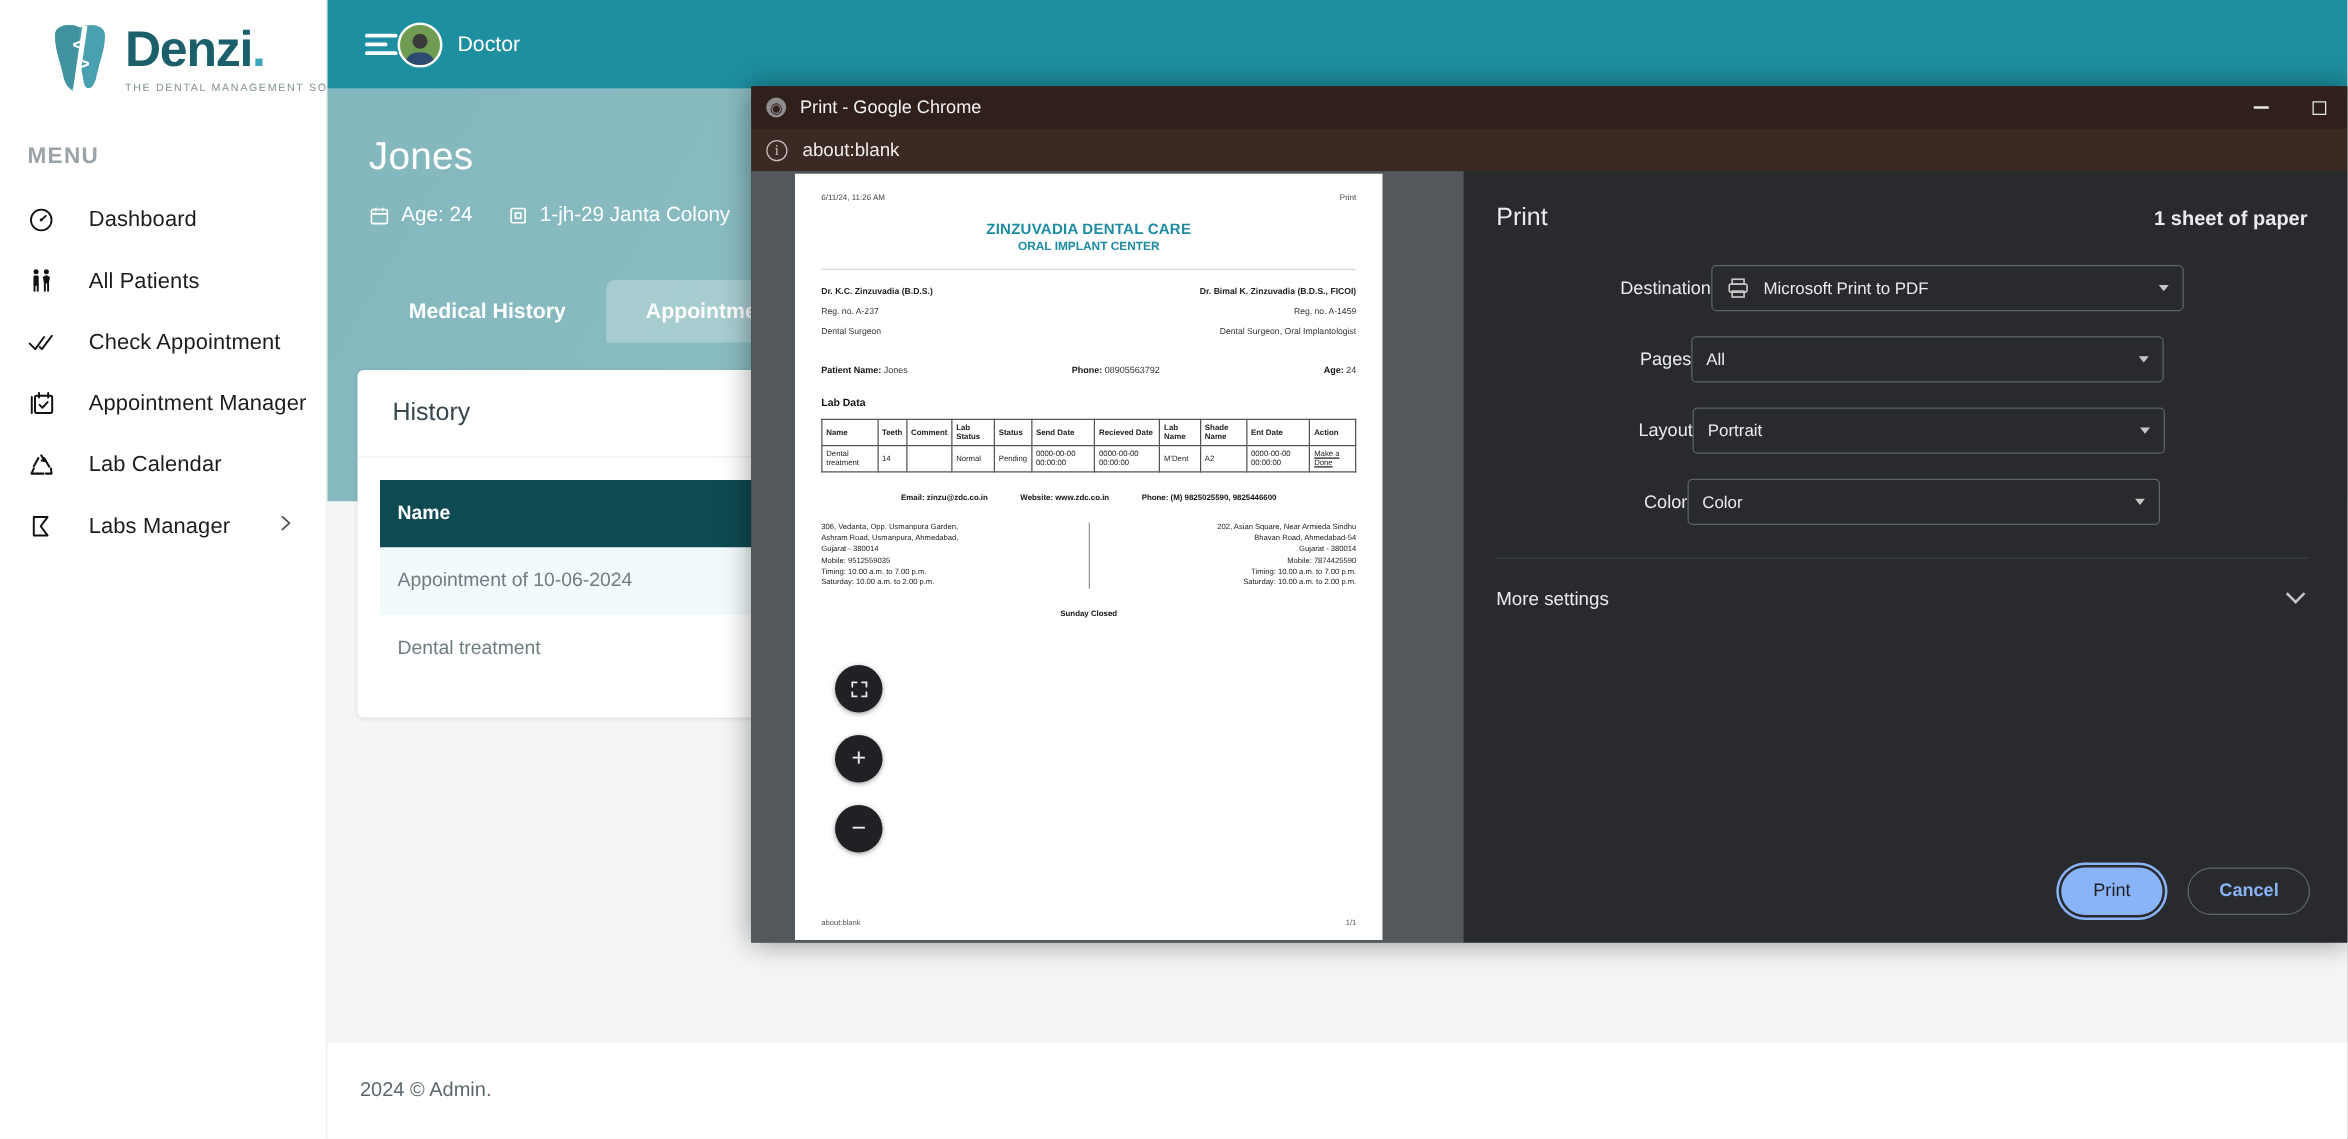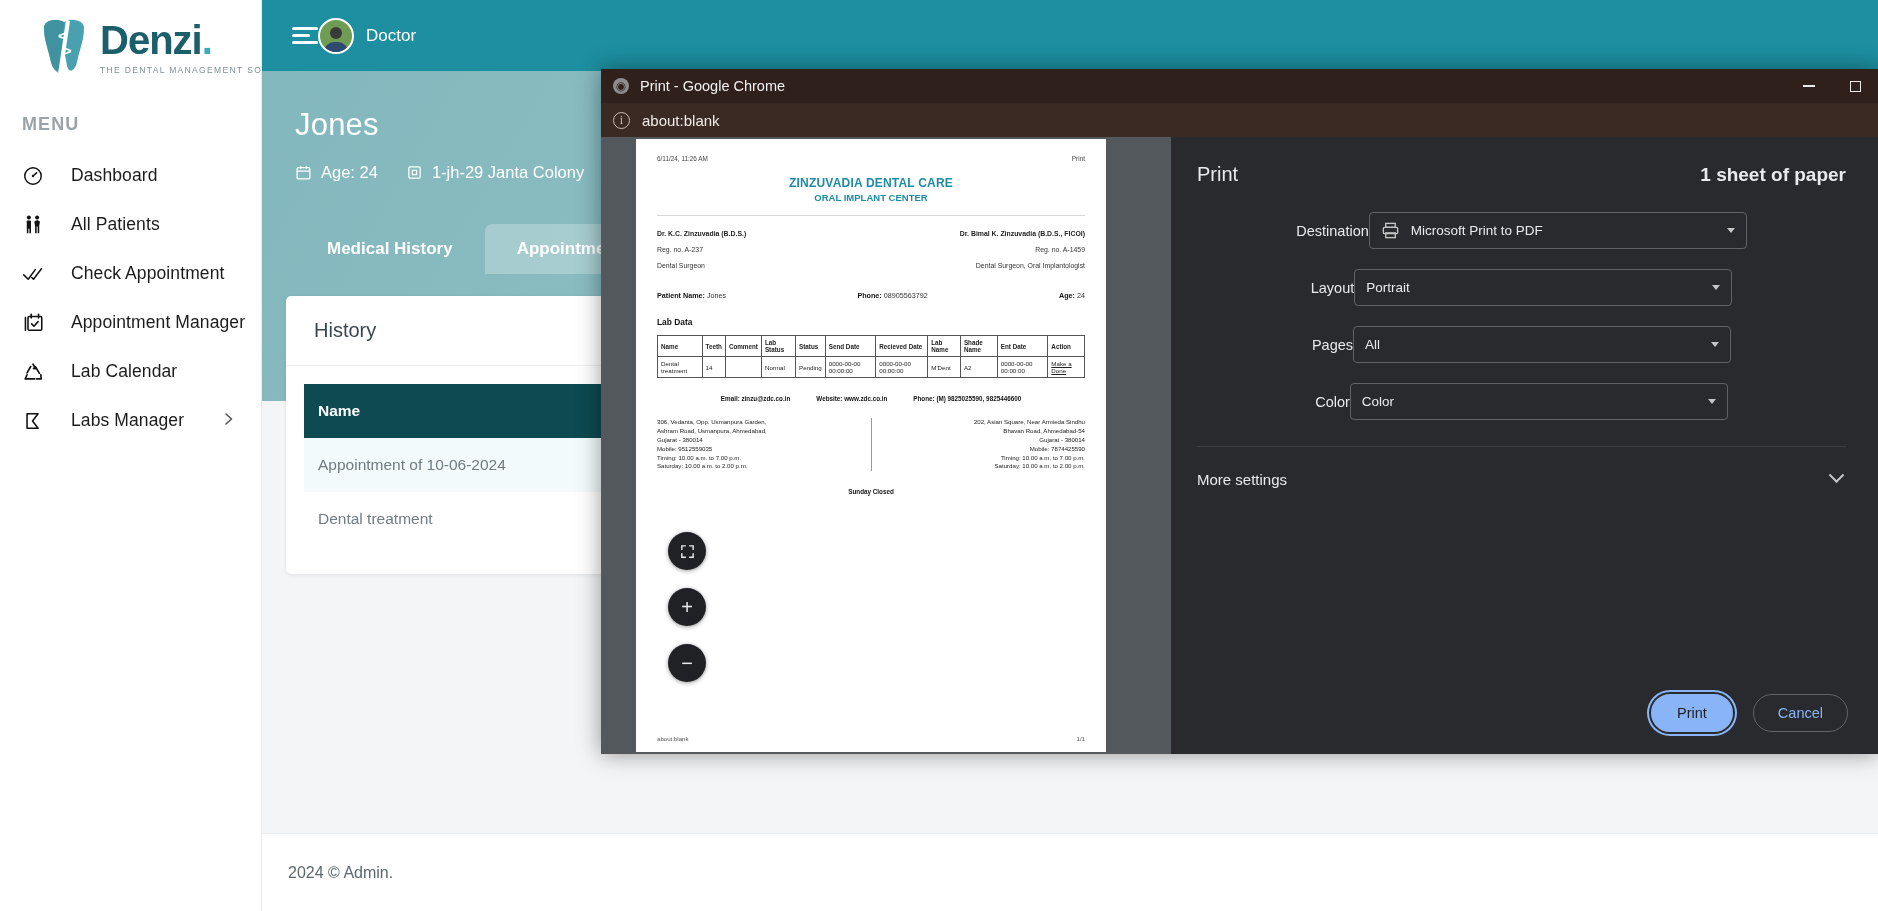--- a/index.html
+++ b/index.html
@@ -303,21 +303,21 @@
   .settings-pane {
     width: 707px; background: #292a2d;
     padding: 26px 32px 0 26px;
     position: relative;
   }
   .set-head {
     display: flex; align-items: baseline;
     justify-content: space-between; margin-bottom: 26px;
   }
   .set-title { color: #e8eaed; font-size: 20px; }
-  .sheet-count { color: #e8eaed; font-size: 19px; font-weight: bold; }
+  .sheet-count { color: #e8eaed; font-size: 16px; font-weight: bold; }
   .set-row {
     display: flex; align-items: center;
     justify-content: center; margin-bottom: 20px;
   }
   .set-label { color: #e8eaed; font-size: 14.5px; }
   .select {
     width: 378px; height: 37px;
     background: #292a2d; border: 1px solid #5f6368;
     border-radius: 4px; display: flex; align-items: center;
     padding: 0 11px; gap: 11px; cursor: pointer;
@@ -355,20 +355,21 @@
     font-size: 14.5px; cursor: pointer; padding: 0 24px;
   }
   .btn-print {
     background: #8ab4f8; color: #202124;
     border: 2px solid #8ab4f8;
     box-shadow: 0 0 0 2px #292a2d, 0 0 0 4px #8ab4f8;
   }
   .btn-cancel {
     background: transparent; color: #8ab4f8;
     border: 1px solid #5f6368;
+    font-weight: bold;
   }
 </style>
 </head>
 <body>
 
 <div class="app">
 
   <aside class="sidebar">
     <div class="logo-wrap">
       <svg class="tooth-logo" viewBox="0 0 56 58">
@@ -692,31 +693,31 @@
               <rect x="6" y="3" width="12" height="5"></rect>
                 <rect x="3" y="8" width="18" height="8" rx="1.5"></rect>
                 <rect x="6" y="15" width="12" height="6"></rect>
             </svg>
             <span class="select-val">Microsoft Print to PDF</span>
             <span class="sel-arrow"></span>
           </div>
         </div>
 
         <div class="set-row">
+          <span class="set-label">Pages</span>
+          <div class="select">
+            <span class="select-val">All</span>
+            <span class="sel-arrow"></span>
+          </div>
+        </div>
+
+        <div class="set-row">
           <span class="set-label">Layout</span>
           <div class="select">
             <span class="select-val">Portrait</span>
-            <span class="sel-arrow"></span>
-          </div>
-        </div>
-
-        <div class="set-row">
-          <span class="set-label">Pages</span>
-          <div class="select">
-            <span class="select-val">All</span>
             <span class="sel-arrow"></span>
           </div>
         </div>
 
         <div class="set-row">
           <span class="set-label">Color</span>
           <div class="select">
             <span class="select-val">Color</span>
             <span class="sel-arrow"></span>
           </div>

